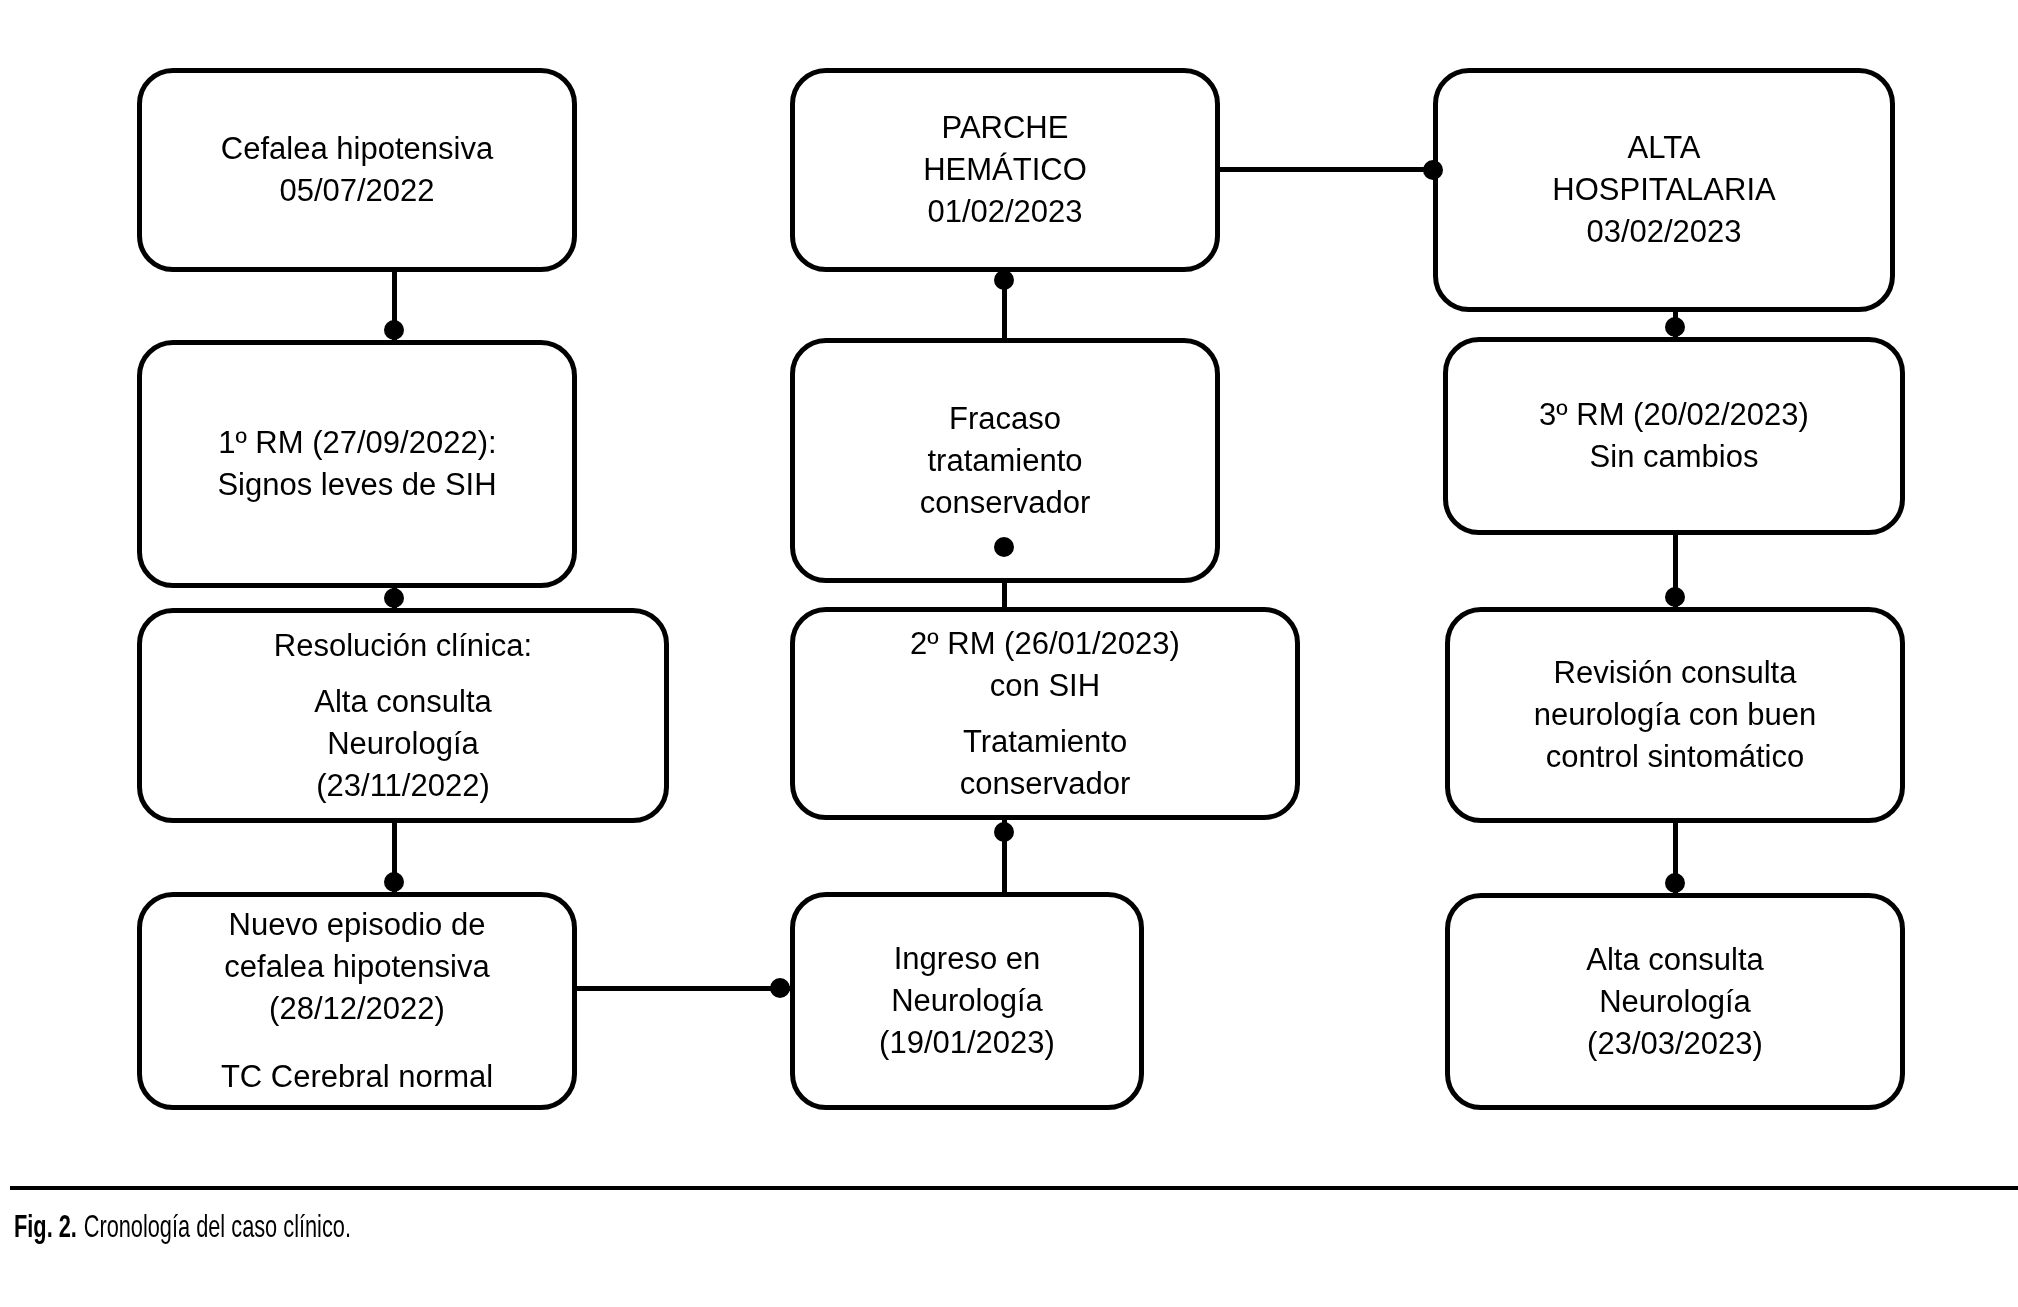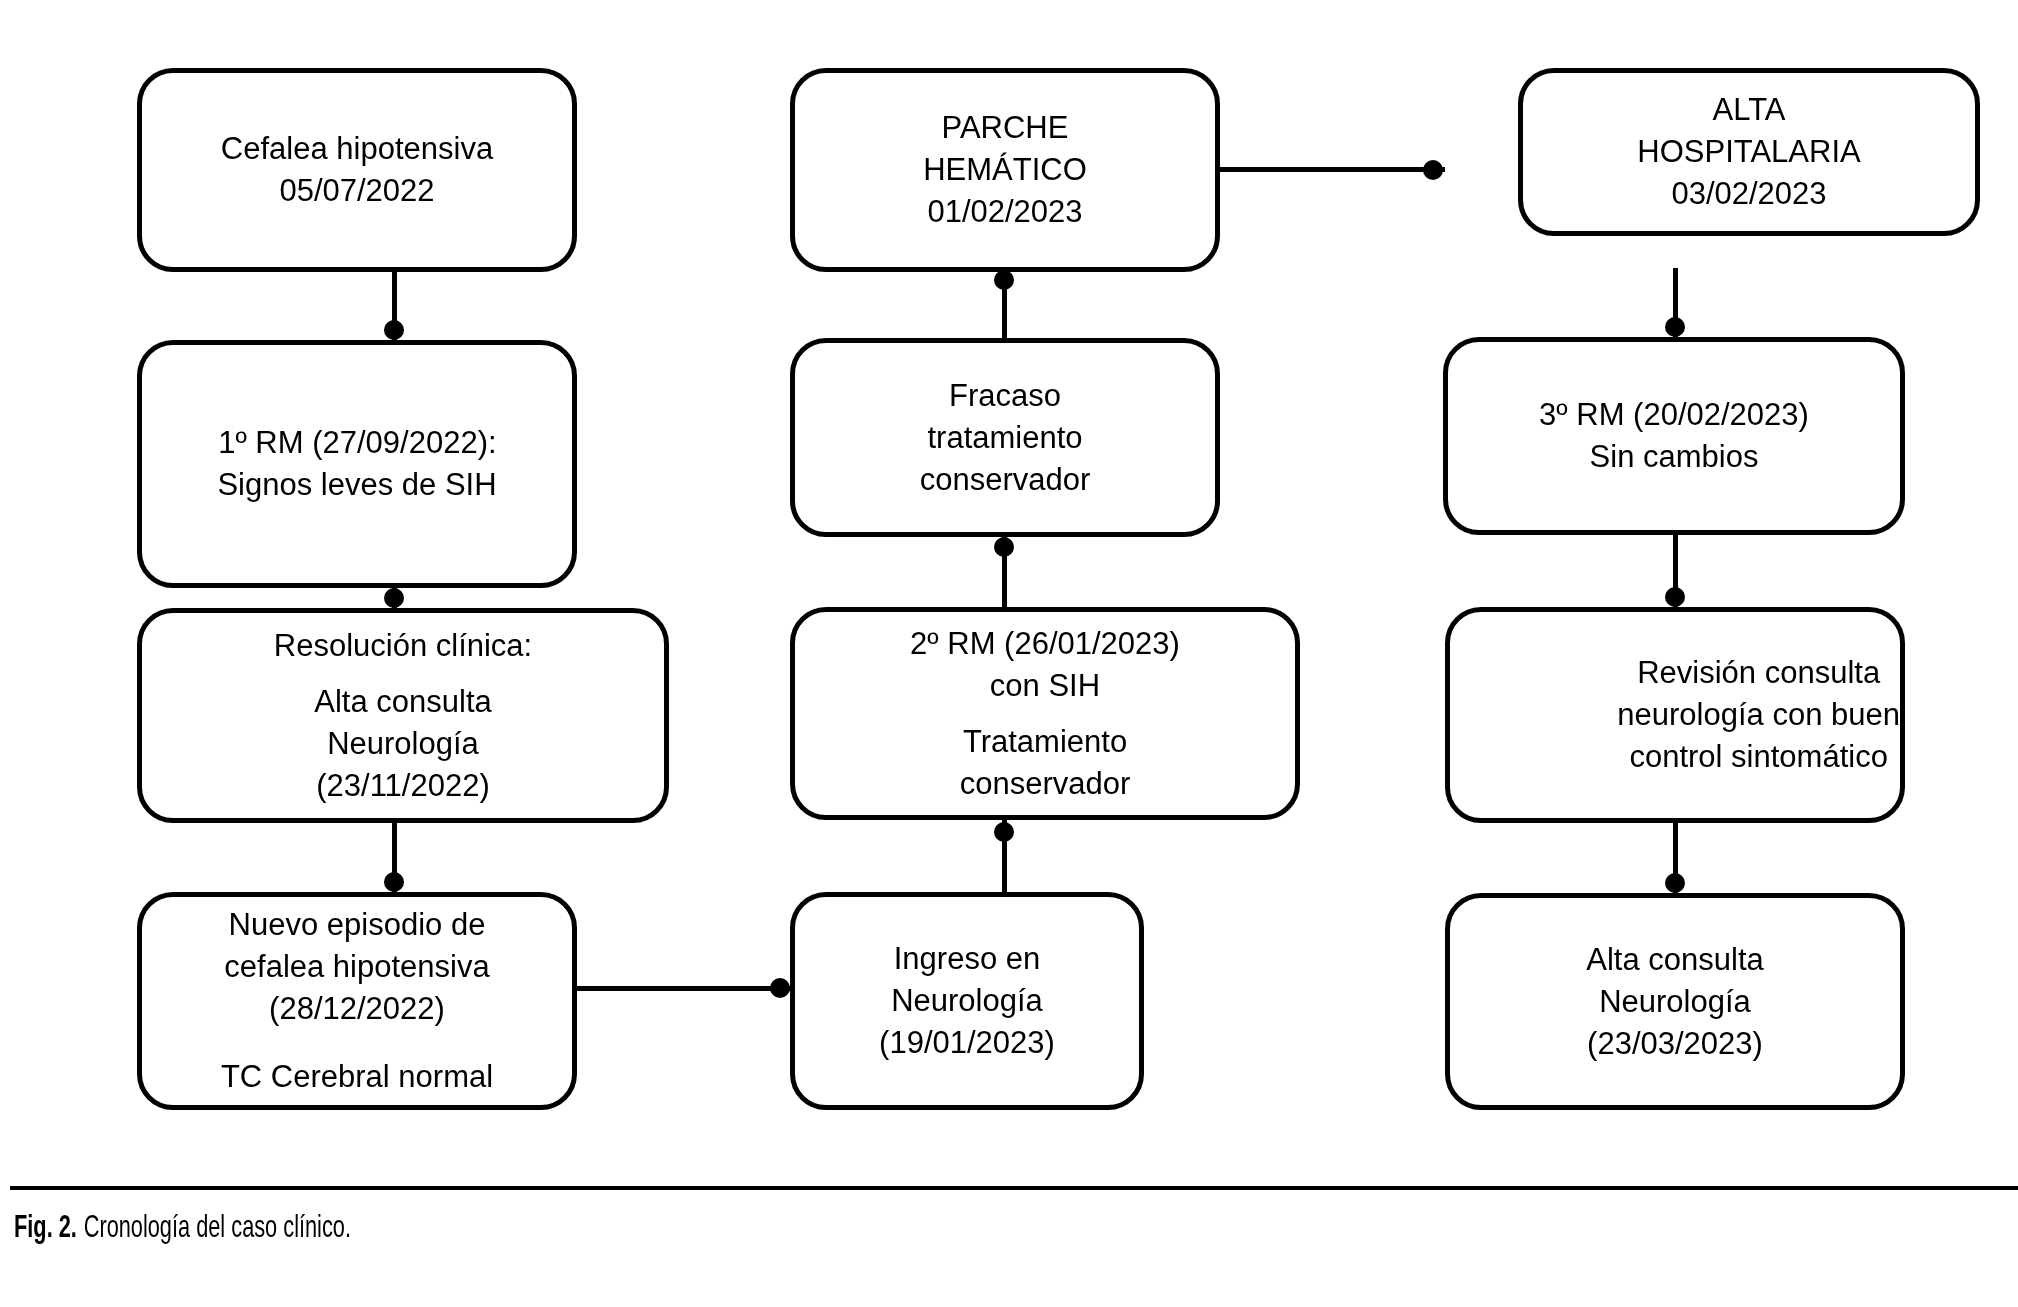--- a/index.html
+++ b/index.html
@@ -37,27 +37,27 @@
     background: #000000;
     z-index: 3;
   }
   
   #b1  { left: 137px;  top: 68px;  width: 440px; height: 204px; }
   #b2  { left: 137px;  top: 340px; width: 440px; height: 248px; text-align: right; }
   #b3  { left: 137px;  top: 608px; width: 532px; height: 215px; }
   #b4  { left: 137px;  top: 892px; width: 440px; height: 218px; gap: 12px; }
   
   #b5  { left: 790px;  top: 68px;  width: 430px; height: 204px; }
-  #b6  { left: 790px;  top: 338px; width: 430px; height: 199px; }
+  #b6  { left: 790px;  top: 338px; width: 430px; height: 245px; }
   #b7  { left: 790px;  top: 607px; width: 510px; height: 213px; }
   #b8  { left: 790px;  top: 892px; width: 354px; height: 218px; }
   
-  #b9  { left: 1518px; top: 68px;  width: 462px; height: 168px; }
+  #b9  { left: 1433px; top: 68px;  width: 462px; height: 244px; }
   #b10 { left: 1443px; top: 337px; width: 462px; height: 198px; }
-  #b11 { left: 1445px; top: 607px; width: 460px; height: 216px; align-items: flex-end; }
+  #b11 { left: 1445px; top: 607px; width: 460px; height: 216px; }
   #b12 { left: 1445px; top: 893px; width: 460px; height: 217px; }
   
   #v1 { left: 392px; top: 270px; height: 70px; }
   #v2 { left: 392px; top: 536px; height: 74px; }
   #v3 { left: 392px; top: 821px; height: 73px; }
   
   #v4 { left: 1002px; top: 270px; height: 70px; }
   #v5 { left: 1002px; top: 535px; height: 74px; }
   #v6 { left: 1002px; top: 818px; height: 76px; }
   

